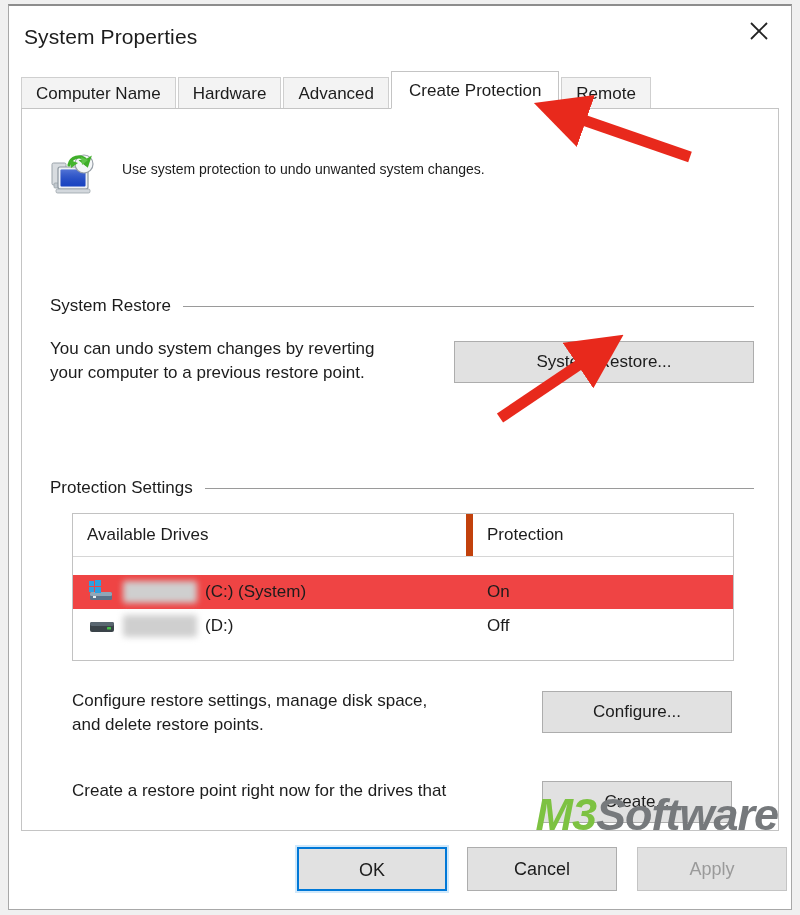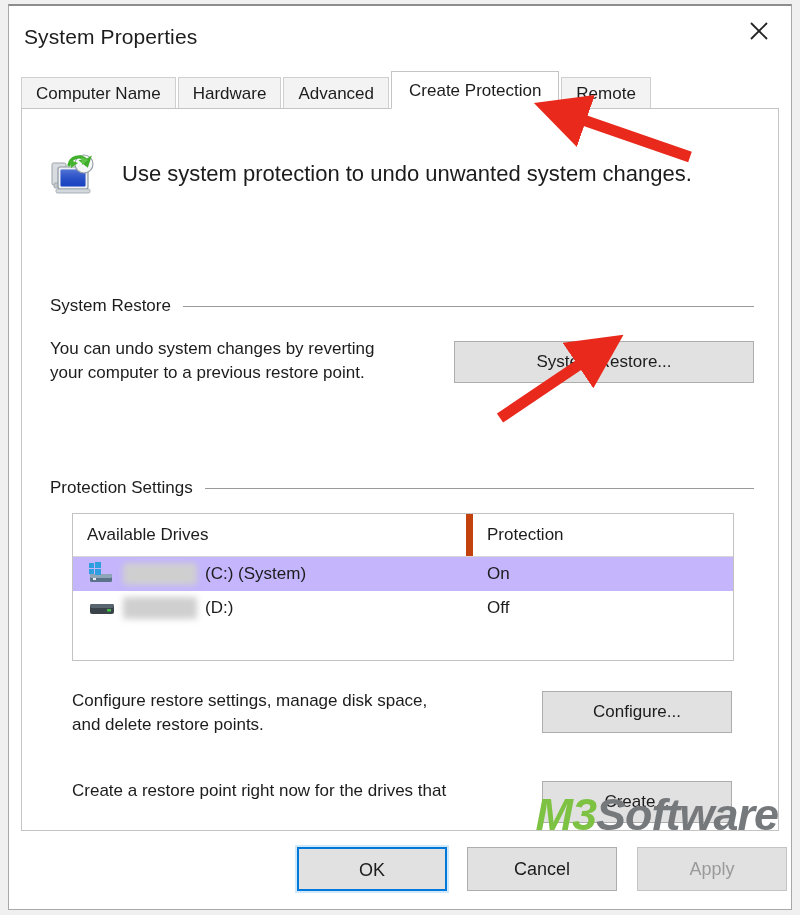--- a/index.html
+++ b/index.html
@@ -113,21 +113,21 @@
   
   .intro {
     position: absolute;
     left: 28px;
     top: 44px;
     right: 24px;
     display: flex;
     align-items: flex-start;
   }
   .intro .desc {
-    font-size: 22px;
+    font-size: 14px;
     color: #1c1c1c;
     margin-left: 24px;
     margin-top: 8px;
     white-space: nowrap;
   }
 
   
   .group {
     position: absolute;
     left: 28px;
@@ -205,21 +205,21 @@
     white-space: nowrap;
   }
   .lb-head .cell.c1 { width: 400px; border-right: 7px solid #c2410c; }
   .lb-head .cell.c2 { flex: 1 1 auto; }
 
   .lb-row {
     display: flex;
     height: 34px;
     align-items: center;
   }
-  .lb-row.selected { background: #c4b5fd; }
+  .lb-row.selected { background: #ef4444; margin-top: 18px; }
   .lb-row .cell {
     font-size: 17px;
     color: #1c1c1c;
     box-sizing: border-box;
     white-space: nowrap;
     display: flex;
     align-items: center;
   }
   .lb-row .cell.c1 { width: 400px; padding-left: 14px; }
   .lb-row .cell.c2 { flex: 1 1 auto; padding-left: 14px; }

